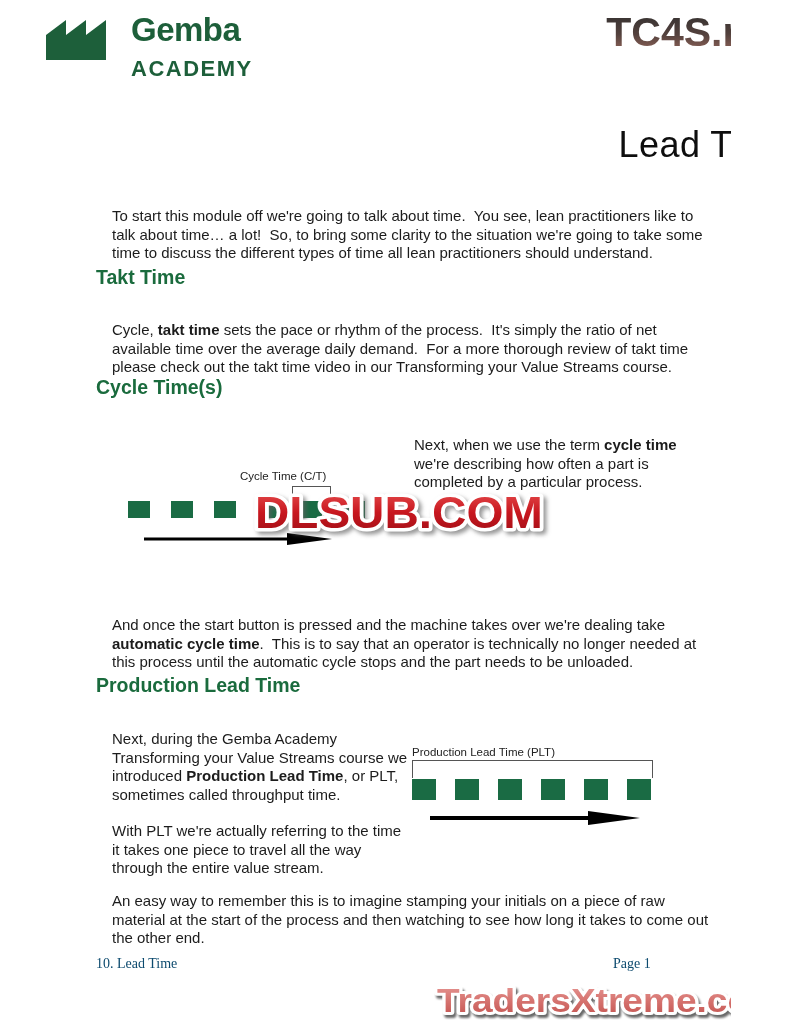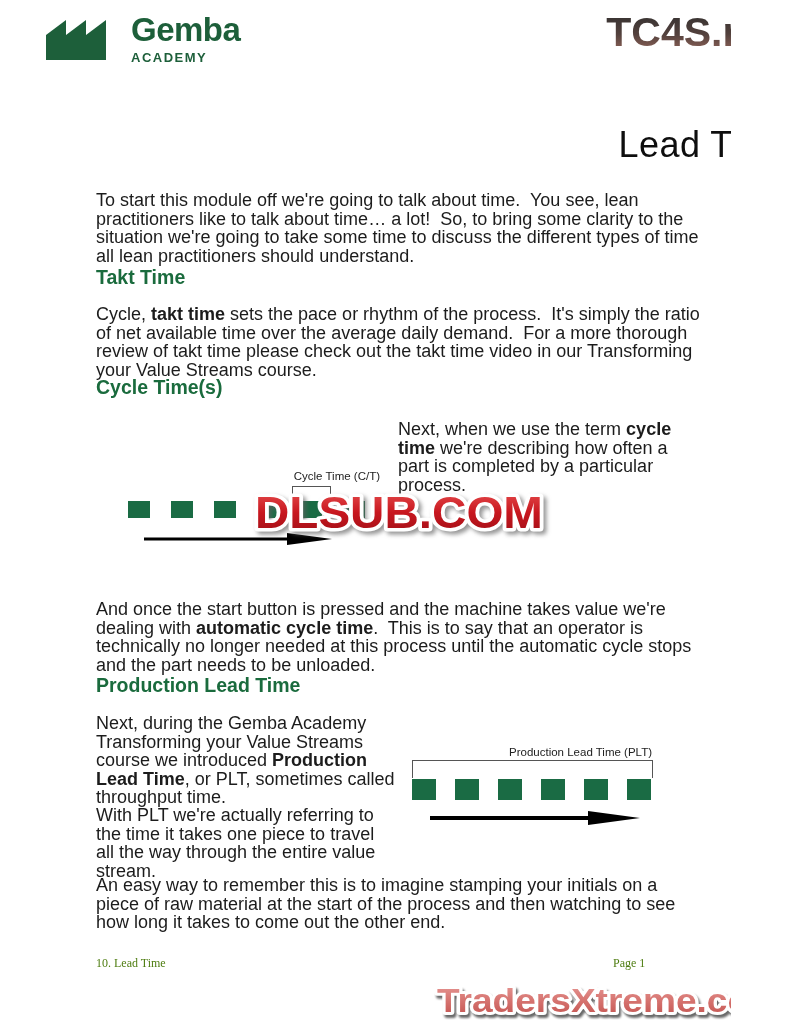--- a/index.html
+++ b/index.html
@@ -1,33 +1,33 @@
 <!DOCTYPE html>
 <html><head>
 <meta charset="utf-8">
 <style>
   html,body{margin:0;padding:0;background:#fff;}
   .page{position:relative;width:731px;height:1024px;background:#ffffff;overflow:hidden;
         font-family:"Liberation Sans",sans-serif;color:#1c1c1c;}
   .abs{position:absolute;}
-  p{margin:0;font-size:18px;line-height:18.6px;white-space:pre-wrap;}
+  p{margin:16px;font-size:15px;line-height:18.6px;white-space:pre-wrap;}
   b{font-weight:bold;}
   .title{font-size:36px;font-weight:400;color:#0e0e0e;letter-spacing:0.5px;}
   .h2{font-size:19.5px;font-weight:bold;color:#1a6b3d;margin:0;}
-  .diagram-label{font-size:11.5px;color:#222;text-align:right;}
+  .diagram-label{font-size:11.5px;color:#222;text-align:left;}
   .bracket{border:1px solid #555;border-bottom:none;}
   .sq-row{display:flex;}
   .sq{background:#1a6b44;}
   .cycle-sq{width:22px;height:17px;margin-right:21px;}
   .plt-sq{width:24px;height:21px;margin-right:19px;}
   .logo{display:flex;align-items:flex-start;}
   .logo-text{margin-left:9px;color:#1d5f3a;}
   .logo-name{font-size:33px;font-weight:bold;line-height:33px;letter-spacing:-0.5px;}
-  .logo-sub{font-size:13px;font-weight:bold;line-height:18px;letter-spacing:1.5px;margin-top:3px;}
-  .footer-text{font-family:"Liberation Serif",serif;font-size:12px;color:#4d7c0f;}
+  .logo-sub{font-size:22px;font-weight:bold;line-height:18px;letter-spacing:1.5px;margin-top:14px;}
+  .footer-text{font-family:"Liberation Serif",serif;font-size:14px;color:#0c4a6e;}
   .wm-shadow{filter:drop-shadow(3px 3px 2px rgba(95,95,95,0.65));}
   .wm-shadow2{filter:drop-shadow(2px 3px 1px rgba(55,55,55,0.75));}
   svg text{font-family:"Liberation Sans",sans-serif;}
 </style>
 </head>
 <body>
 
 <div class="page">
 
   <div class="abs logo" style="left:46px;top:13px;">
@@ -84,21 +84,21 @@
     <defs>
       <linearGradient id="gRed" x1="0" y1="0" x2="0" y2="1">
         <stop offset="0" stop-color="#e85050"></stop>
         <stop offset="0.5" stop-color="#c8171f"></stop>
         <stop offset="1" stop-color="#9e0f16"></stop>
       </linearGradient>
     </defs>
     <text x="151" y="44" text-anchor="middle" font-size="44" font-weight="bold" textLength="288" lengthAdjust="spacingAndGlyphs" fill="url(#gRed)" stroke="#ffffff" stroke-width="7" stroke-linejoin="round" paint-order="stroke">DLSUB.COM</text>
   </svg>
 
-  <p class="abs" style="left:96px;top:600px;width:606px;"><span>And once the start button is pressed and the machine takes value we're dealing with </span><b>automatic cycle time</b><span>.  This is to say that an operator is technically no longer needed at this process until the automatic cycle stops and the part needs to be unloaded.</span></p>
+  <p class="abs" style="left:96px;top:600px;width:606px;"><span>And once the start button is pressed and the machine takes over we're dealing take </span><b>automatic cycle time</b><span>.  This is to say that an operator is technically no longer needed at this process until the automatic cycle stops and the part needs to be unloaded.</span></p>
 
   <div class="abs h2" style="left:96px;top:674px;">Production Lead Time</div>
 
   <p class="abs" style="left:96px;top:714px;width:300px;"><span>Next, during the Gemba Academy Transforming your Value Streams course we introduced </span><b>Production Lead Time</b><span>, or PLT, sometimes called throughput time.</span></p>
 
   <p class="abs" style="left:96px;top:806px;width:300px;">With PLT we're actually referring to the time it takes one piece to travel all the way through the entire value stream.</p>
 
   <div class="abs" style="left:0;top:0;">
     <div class="abs diagram-label" style="left:412px;top:746px;width:240px;">Production Lead Time (PLT)</div>
     <div class="abs bracket" style="left:412px;top:760px;width:239px;height:17px;"></div>

